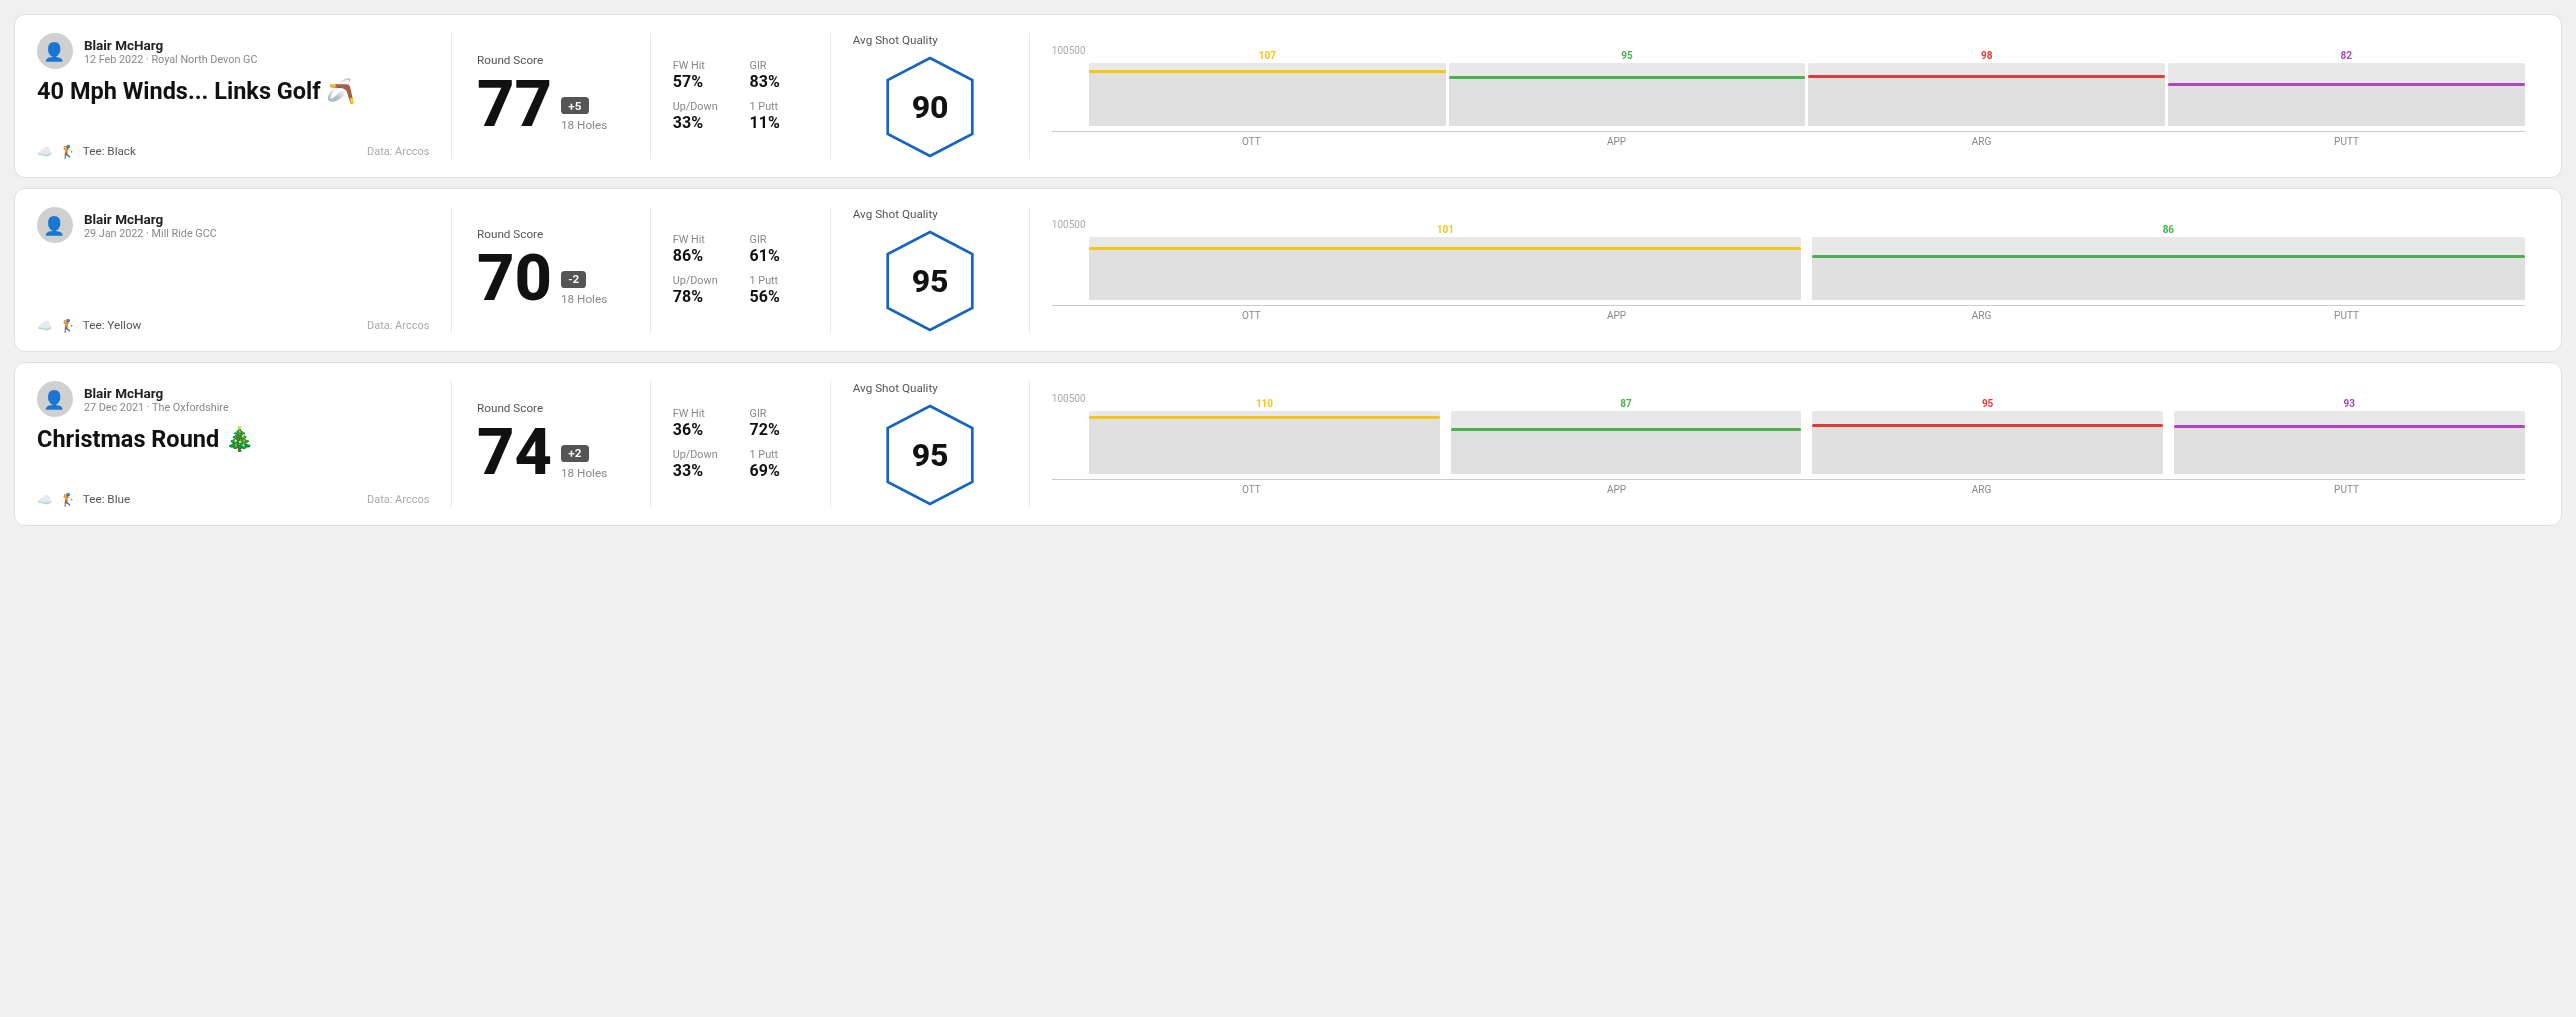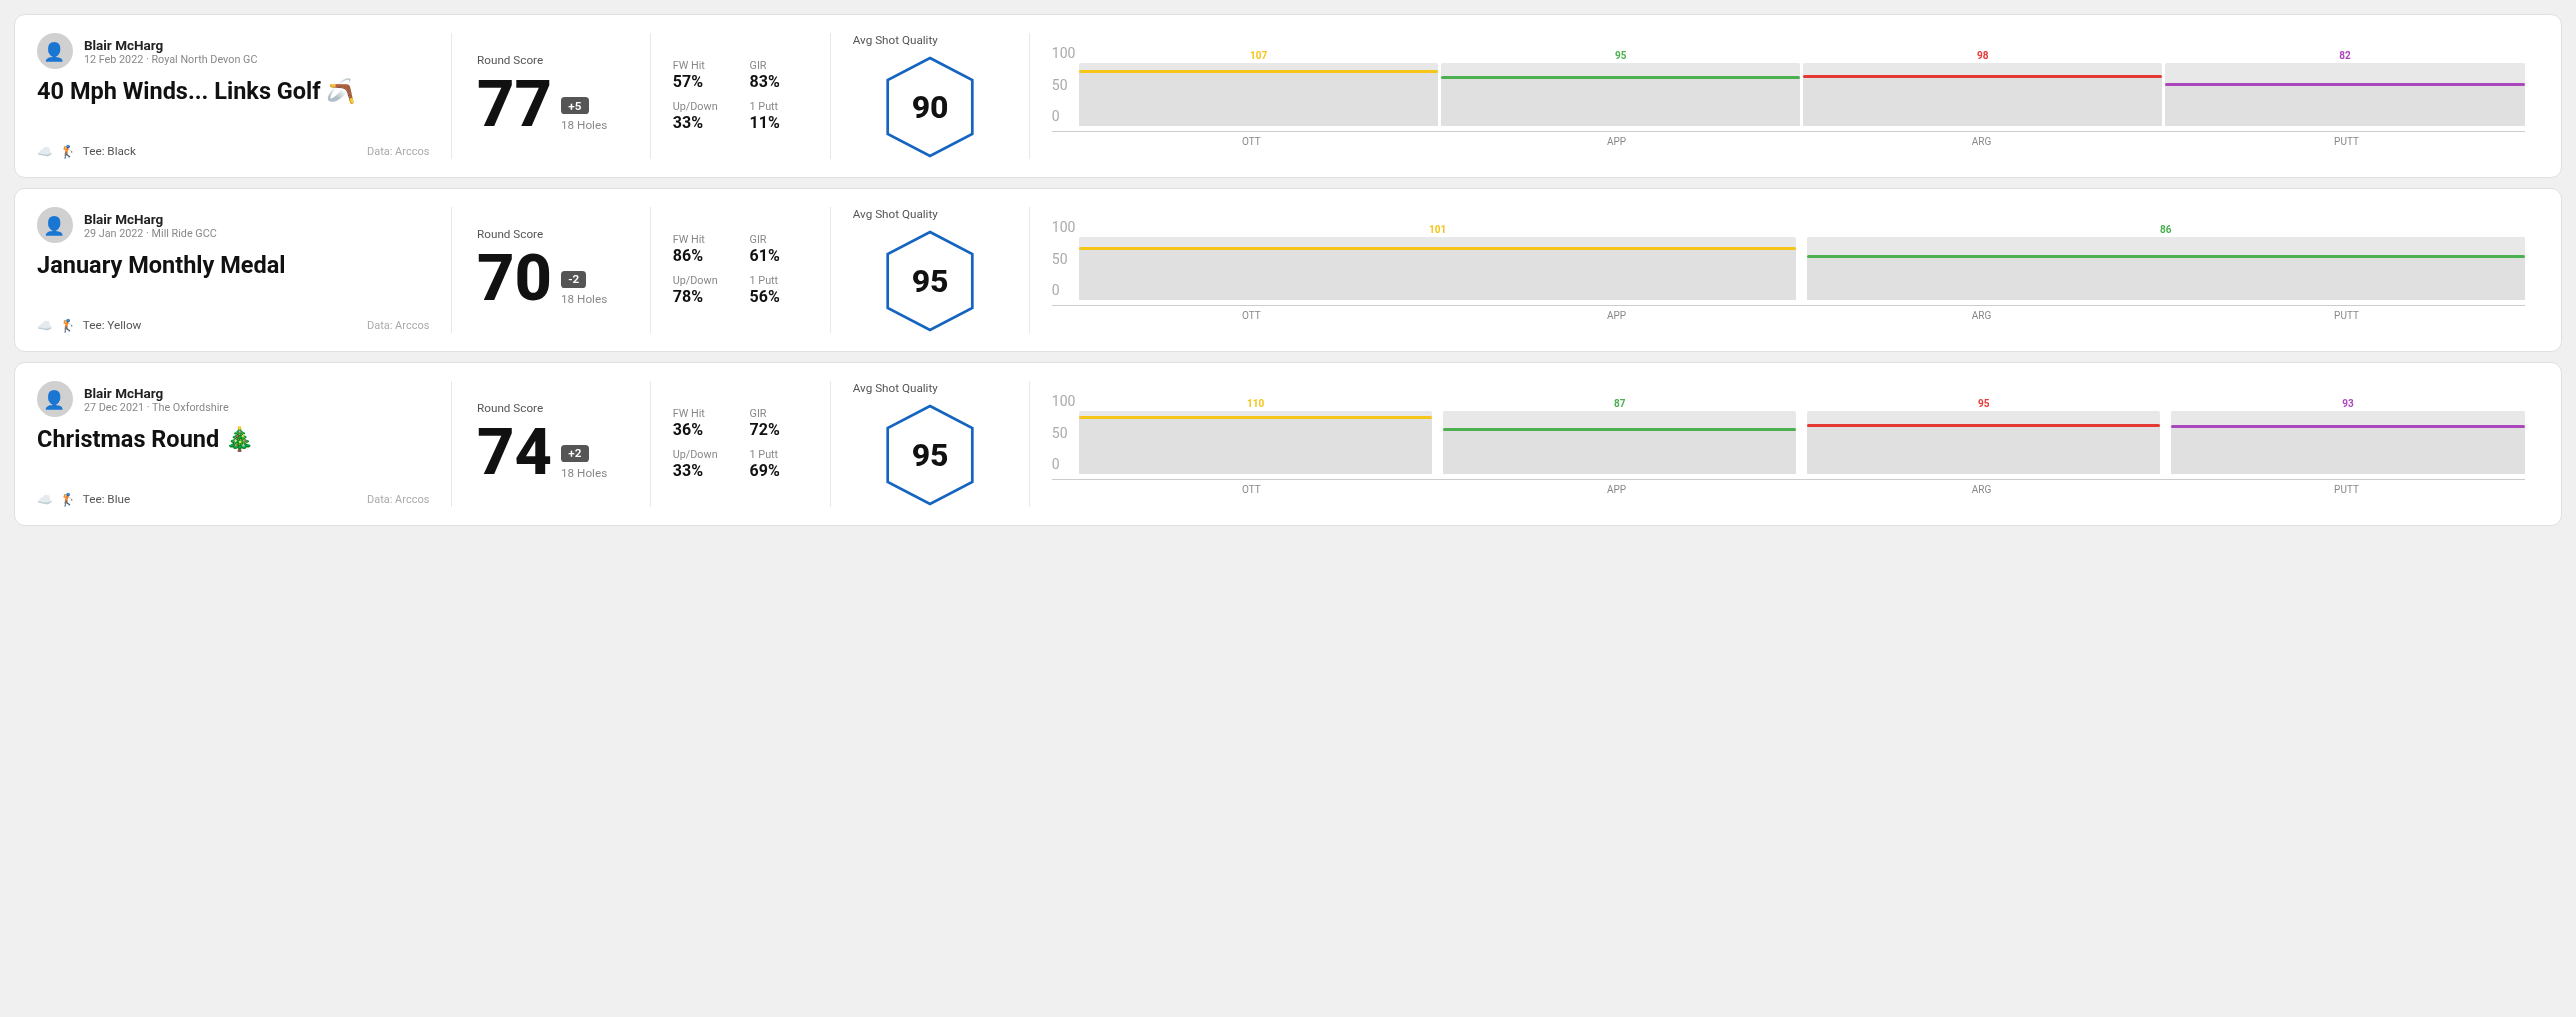--- a/index.html
+++ b/index.html
@@ -201,24 +201,23 @@
       justify-content: center;
     }
     .bar-chart {
       width: 100%;
       display: flex;
       flex-direction: column;
       gap: 3.6px;
     }
     .y-axis {
       display: flex;
-      flex-direction: column;
-      justify-content: space-between;
+      flex-direction: row;
       height: 81px;
-      font-size: 14px;
+      font-size: 10px;
       color: #aaa;
       margin-right: 3.6px;
       padding-bottom: 1.8px;
     }
     .bar-group {
       display: flex;
       flex-direction: column;
       align-items: center;
       gap: 1.8px;
       flex: 1;
@@ -397,21 +396,20 @@
     <div>
       <div class="user-row">
         <div class="avatar">
           <span class="avatar-icon">👤</span>
         </div>
         <div class="user-info">
           <div class="user-name">Blair McHarg</div>
           <div class="user-date-course">29 Jan 2022 · Mill Ride GCC</div>
         </div>
       </div>
-      <div class="round-title">January Monthly Medal</div>
     </div>
     <div class="bottom-row">
       <div class="tee-info">
         <span class="tee-icon">☁️</span>
         <span class="tee-icon">🏌️</span>
         <span>Tee: Yellow</span>
       </div>
       <div class="data-source">Data: Arccos</div>
     </div>
   </div>

